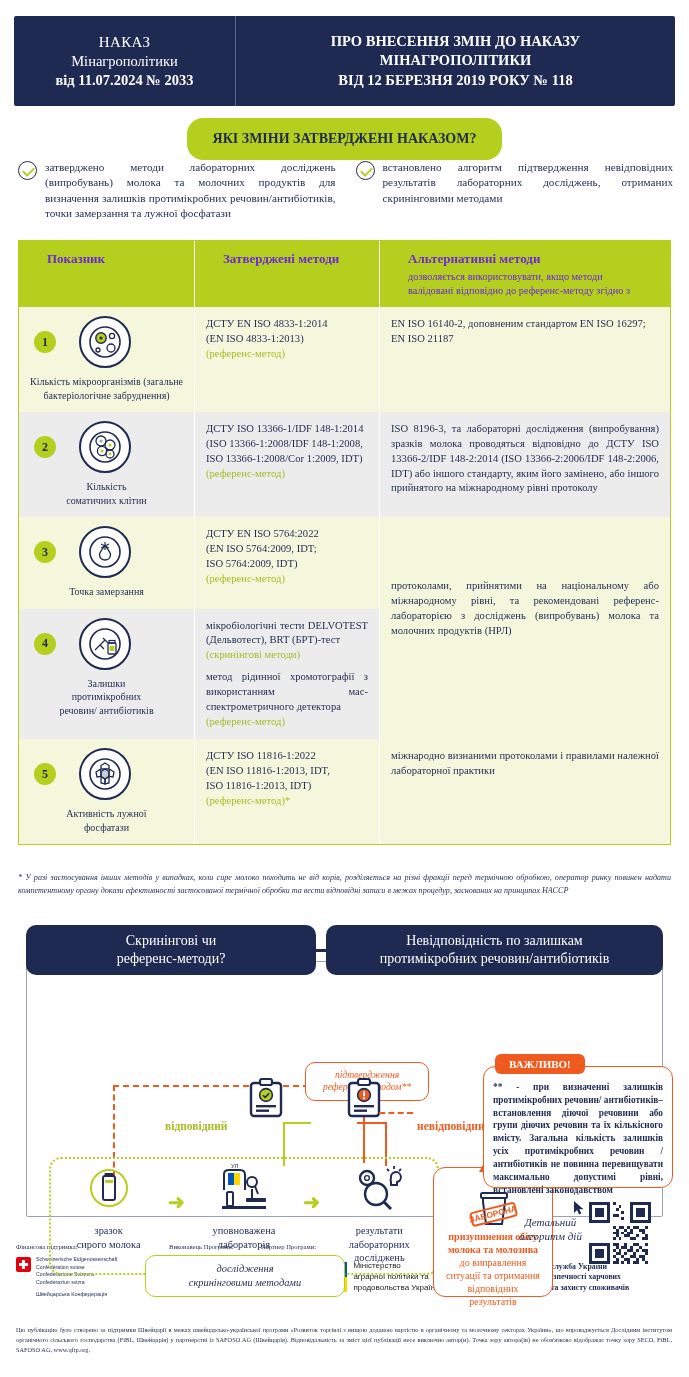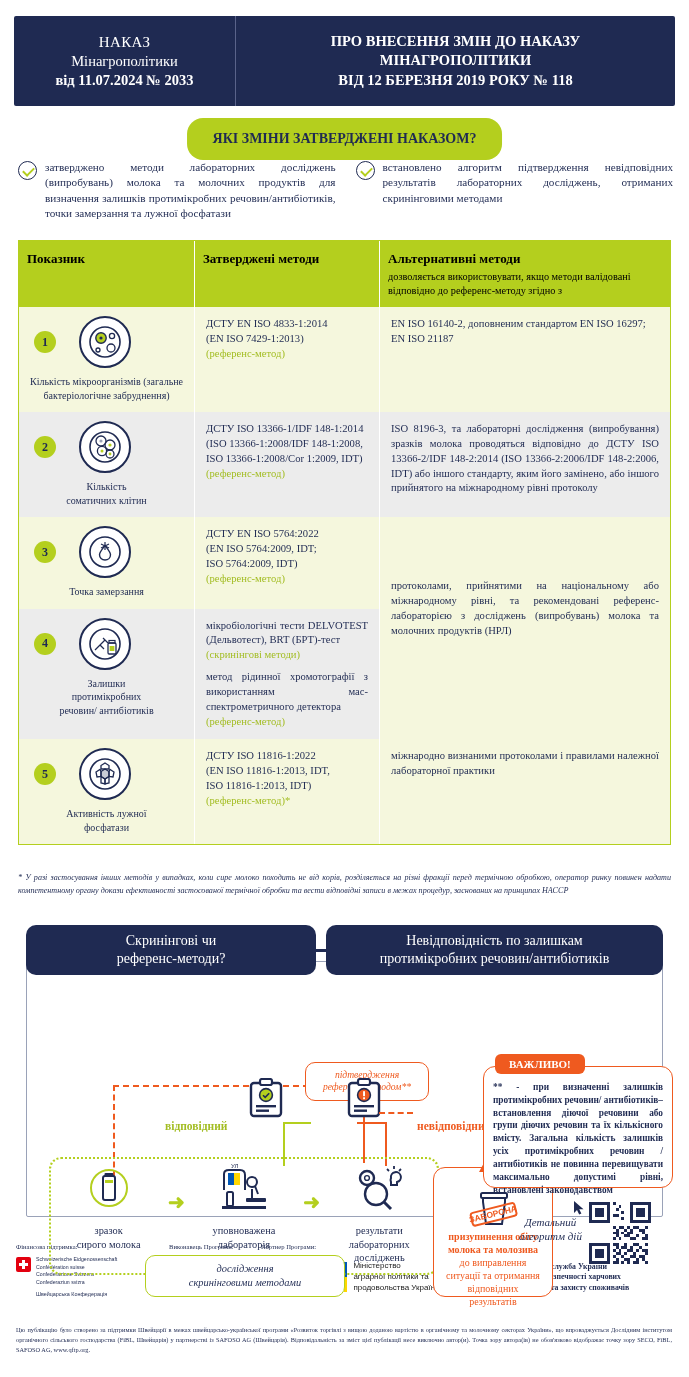--- a/index.html
+++ b/index.html
@@ -78,21 +78,21 @@
 
   
   .tbl {
     position: absolute; left: 18px; top: 240px;
     width: 653px;
     border: 1px solid #b4cf1e;
     display: flex; flex-direction: column;
   }
   .trow { display: flex; }
   .thead { background: #b4cf1e; }
-  .thead .tc { color: #000000; padding: 10px 8px; }
+  .thead .tc { color: #6d28d9; padding: 10px 28px; }
   .tc { border-right: 1px solid #ffffff; }
   .tc:last-child { border-right: none; }
   .c1 { width: 176px; flex: 0 0 176px; }
   .c2 { width: 185px; flex: 0 0 185px; }
   .c3 { flex: 1; }
   .th-title { font-weight: bold; font-size: 13px; }
   .th-sub { font-size: 10.3px; line-height: 1.32; margin-top: 3px; font-weight: normal; }
 
   .r-light { background: #f5f7dd; }
   .r-grey  { background: #ececec; }
@@ -372,21 +372,21 @@
               <circle cx="25" cy="12" r="2.6" fill="none" stroke="#1f2a52" stroke-width="1.3"></circle>
               <circle cx="24" cy="24" r="4" fill="none" stroke="#1f2a52" stroke-width="1.3"></circle>
               <circle cx="11" cy="26" r="2" fill="none" stroke="#1f2a52" stroke-width="1.3"></circle>
             </svg>
           </div>
         </div>
         <div class="ind-label">Кількість мікроорганізмів (загальне бактеріологічне забруднення)</div>
       </div>
       <div class="tc c2 cell">
         <div style="white-space:pre-line">ДСТУ EN ISO 4833-1:2014
-(EN ISO 7429-1:2013)</div>
+(EN ISO 4833-1:2013)</div>
         <div class="ref">(референс-метод)</div>
       </div>
       <div class="tc c3 cell">EN ISO 16140-2, доповненим стандартом EN ISO 16297; EN ISO 21187</div>
     </div>
 
     <div class="trow r-grey">
       <div class="tc c1 cell ind">
         <div class="ind-top">
           <div class="num">2</div>
           <div class="ico">

